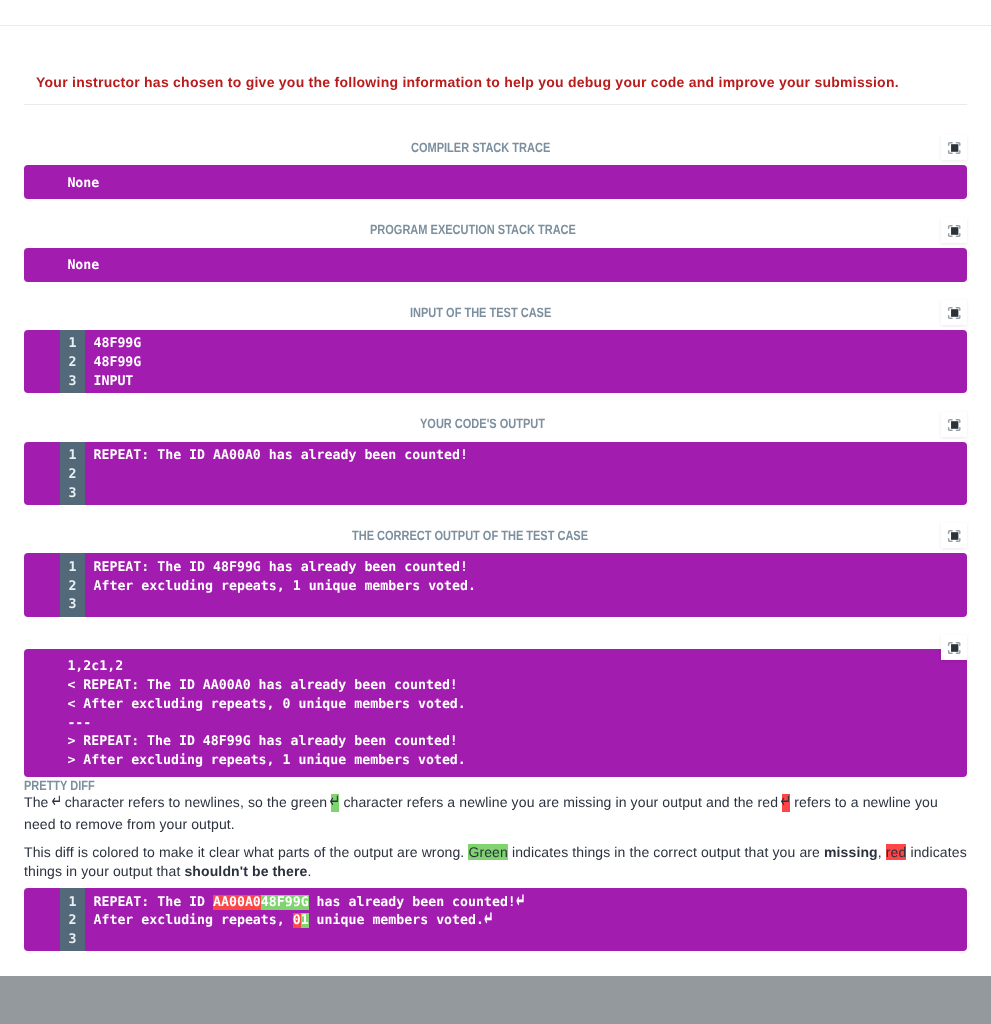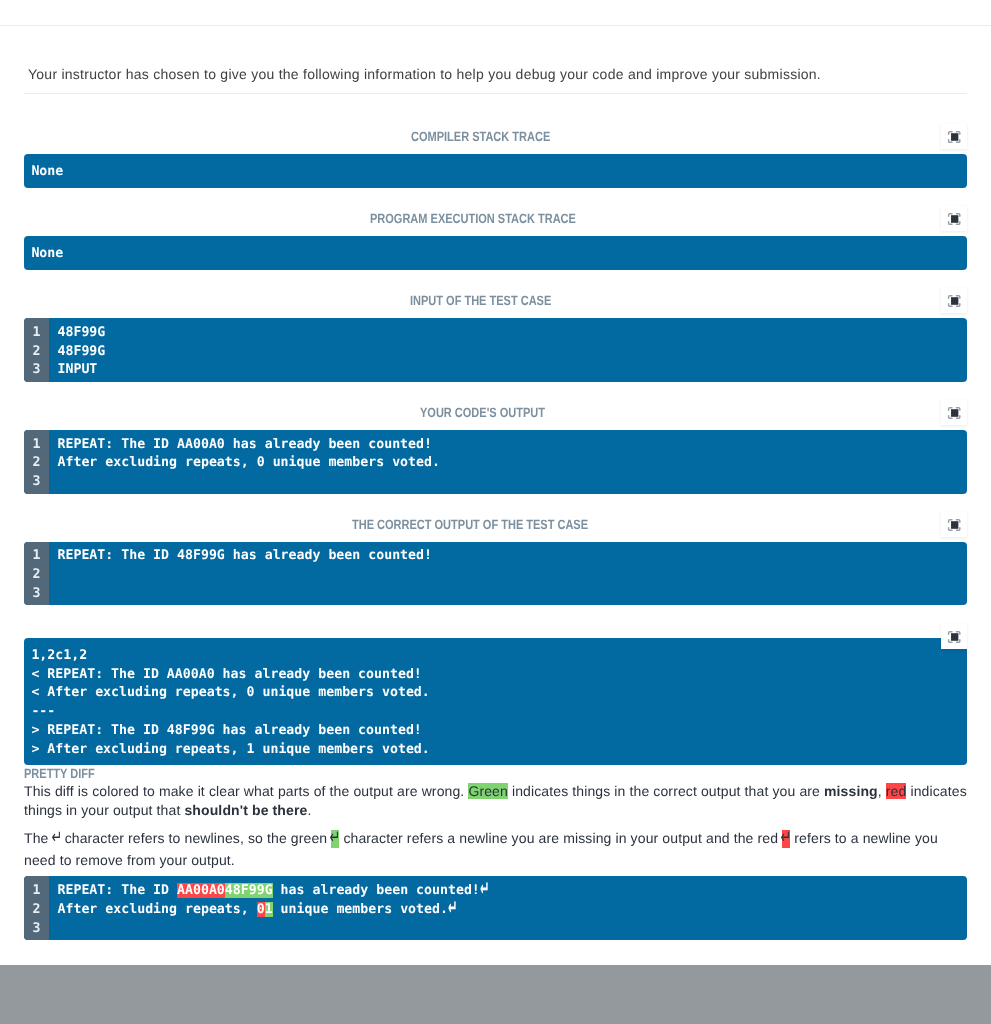--- a/index.html
+++ b/index.html
@@ -25,26 +25,27 @@
     line-height:16px;
     margin:0;
     white-space:nowrap;
   }
   .sec-label > span{
     display:inline-block;
     transform:scaleX(0.822);
     transform-origin:left center;
   }
   .intro{
-    color:#404040;
+    color:#b91c1c;
     font-size:14px;
     letter-spacing:0.255px;
     line-height:20px;
-    margin:4px;
+    margin:12px;
     padding-top:7.9px;
+    font-weight:bold;
   }
   .rule{height:1px;background:#e9ecef;margin:8.5px 0 0 0;}
 
   .block{margin-top:23px;}
   .block:first-child{margin-top:34.6px;}
   .block-head{
     position:relative;
     display:flex;
     align-items:flex-end;
     justify-content:center;
@@ -57,25 +58,26 @@
     width:26px;height:25px;
     background:#fff;
     border:none;
     padding:0;
     display:flex;align-items:center;justify-content:center;
     box-shadow:0 1px 3px rgba(17,24,39,.09);
     cursor:pointer;
   }
   .expand-btn .ico{display:block;line-height:0;}
   .codeblock{
-    background:#0369a1;
+    background:#a21caf;
     border-radius:4px;
     display:flex;
     overflow:hidden;
     font-family:"DejaVu Sans Mono", monospace;
+    padding-left:36px;
   }
   .gutter{
     background:#536878;
     color:#eaeff2;
     font-size:13.24px;
     line-height:18.74px;
     padding:5.6px 0 1.7px 0;
     width:25px;
     box-sizing:border-box;
     text-align:center;
@@ -195,21 +197,21 @@
                   <rect x="4.05" y="3.2" width="7.3" height="7.6" fill="#2c333b"></rect>
                 </svg></span>
             </button>
           </div>
           <div class="codeblock">
             <div class="gutter">
               <div>1</div>
               <div>2</div>
               <div>3</div>
             </div>
-            <div class="codearea"><div class="cline">REPEAT: The ID AA00A0 has already been counted!</div><div class="cline">After excluding repeats, 0 unique members voted.</div><div class="cline"></div></div>
+            <div class="codearea"><div class="cline">REPEAT: The ID AA00A0 has already been counted!</div><div class="cline"></div></div>
           </div>
         </div>
         <div class="block">
           <div class="block-head">
             <div class="sec-label"><span>THE CORRECT OUTPUT OF THE TEST CASE</span></div>
             <button class="expand-btn">
               <span class="ico"><svg width="14" height="13" viewBox="0 0 14 13" aria-hidden="true" focusable="false">
                   <g fill="none" stroke="#99a2ab" stroke-width="1.5" stroke-linecap="round">
                     <path d="M1.65 4.3V2.6a.95.95 0 0 1 .95-.85h2.4"></path>
                     <path d="M9.4 1.75h2.45a.95.95 0 0 1 .95.85v1.7"></path>
@@ -219,21 +221,21 @@
                   <rect x="4.05" y="3.2" width="7.3" height="7.6" fill="#2c333b"></rect>
                 </svg></span>
             </button>
           </div>
           <div class="codeblock">
             <div class="gutter">
               <div>1</div>
               <div>2</div>
               <div>3</div>
             </div>
-            <div class="codearea"><div class="cline">REPEAT: The ID 48F99G has already been counted!</div><div class="cline"></div></div>
+            <div class="codearea"><div class="cline">REPEAT: The ID 48F99G has already been counted!</div><div class="cline">After excluding repeats, 1 unique members voted.</div><div class="cline"></div></div>
           </div>
         </div>
         <div class="block">
           <div class="block-head">
             <button class="expand-btn">
               <span class="ico"><svg width="14" height="13" viewBox="0 0 14 13" aria-hidden="true" focusable="false">
                   <g fill="none" stroke="#99a2ab" stroke-width="1.5" stroke-linecap="round">
                     <path d="M1.65 4.3V2.6a.95.95 0 0 1 .95-.85h2.4"></path>
                     <path d="M9.4 1.75h2.45a.95.95 0 0 1 .95.85v1.7"></path>
                     <path d="M12.8 9.7v1.7a.95.95 0 0 1-.95.85H9.4"></path>
@@ -244,22 +246,22 @@
             </button>
           </div>
           <div class="codeblock">
             <div class="codearea nogutter"><div class="cline">1,2c1,2</div><div class="cline">&lt; REPEAT: The ID AA00A0 has already been counted!</div><div class="cline">&lt; After excluding repeats, 0 unique members voted.</div><div class="cline">---</div><div class="cline">&gt; REPEAT: The ID 48F99G has already been counted!</div><div class="cline">&gt; After excluding repeats, 1 unique members voted.</div></div>
           </div>
         </div>
       </div>
 
     <div class="block pd-section">
       <div class="sec-label pd-label"><span>PRETTY DIFF</span></div>
+      <p class="pd-para"><span>The </span><span class="cr"><i>↵</i></span><span> character refers to newlines, so the green </span><span class="inline-green cr"><i>↵</i></span><span> character refers a newline you are missing in your output and the red </span><span class="inline-red cr"><i>↵</i></span><span> refers to a newline you need to remove from your output.</span></p>
       <p class="pd-para"><span>This diff is colored to make it clear what parts of the output are wrong. </span><span class="inline-green">Green</span><span> indicates things in the correct output that you are </span><b>missing</b><span>, </span><span class="inline-red">red</span><span> indicates things in your output that </span><b>shouldn't be there</b><span>.</span></p>
-      <p class="pd-para"><span>The </span><span class="cr"><i>↵</i></span><span> character refers to newlines, so the green </span><span class="inline-green cr"><i>↵</i></span><span> character refers a newline you are missing in your output and the red </span><span class="inline-red cr"><i>↵</i></span><span> refers to a newline you need to remove from your output.</span></p>
       <div class="codeblock">
 <div class="gutter">
             <div>1</div>
             <div>2</div>
             <div>3</div>
           </div>
         <div class="codearea"><div class="cline"><span>REPEAT: The ID </span><span class="hl-red">AA00A0</span><span class="hl-green">48F99G</span><span> has already been counted!</span><span class="code-cr"><i>↵</i></span></div><div class="cline"><span>After excluding repeats, </span><span class="hl-red">0</span><span class="hl-green">1</span><span> unique members voted.</span><span class="code-cr"><i>↵</i></span></div><div class="cline"> </div></div>
       </div>
     </div>
   </div>

